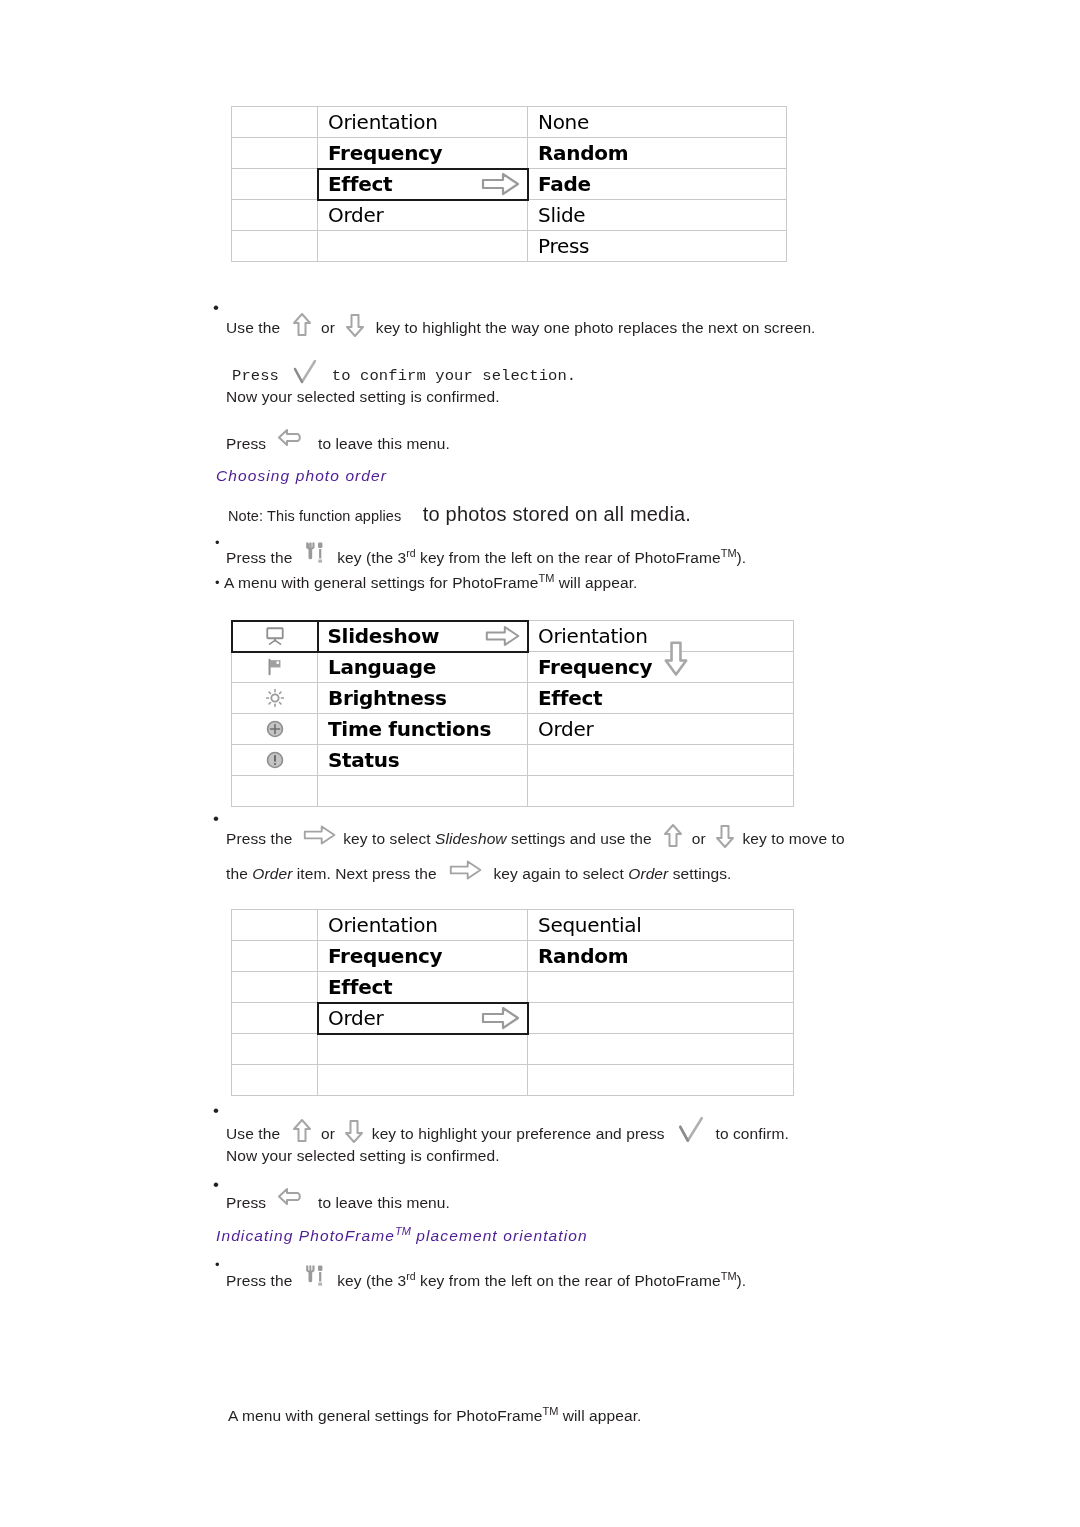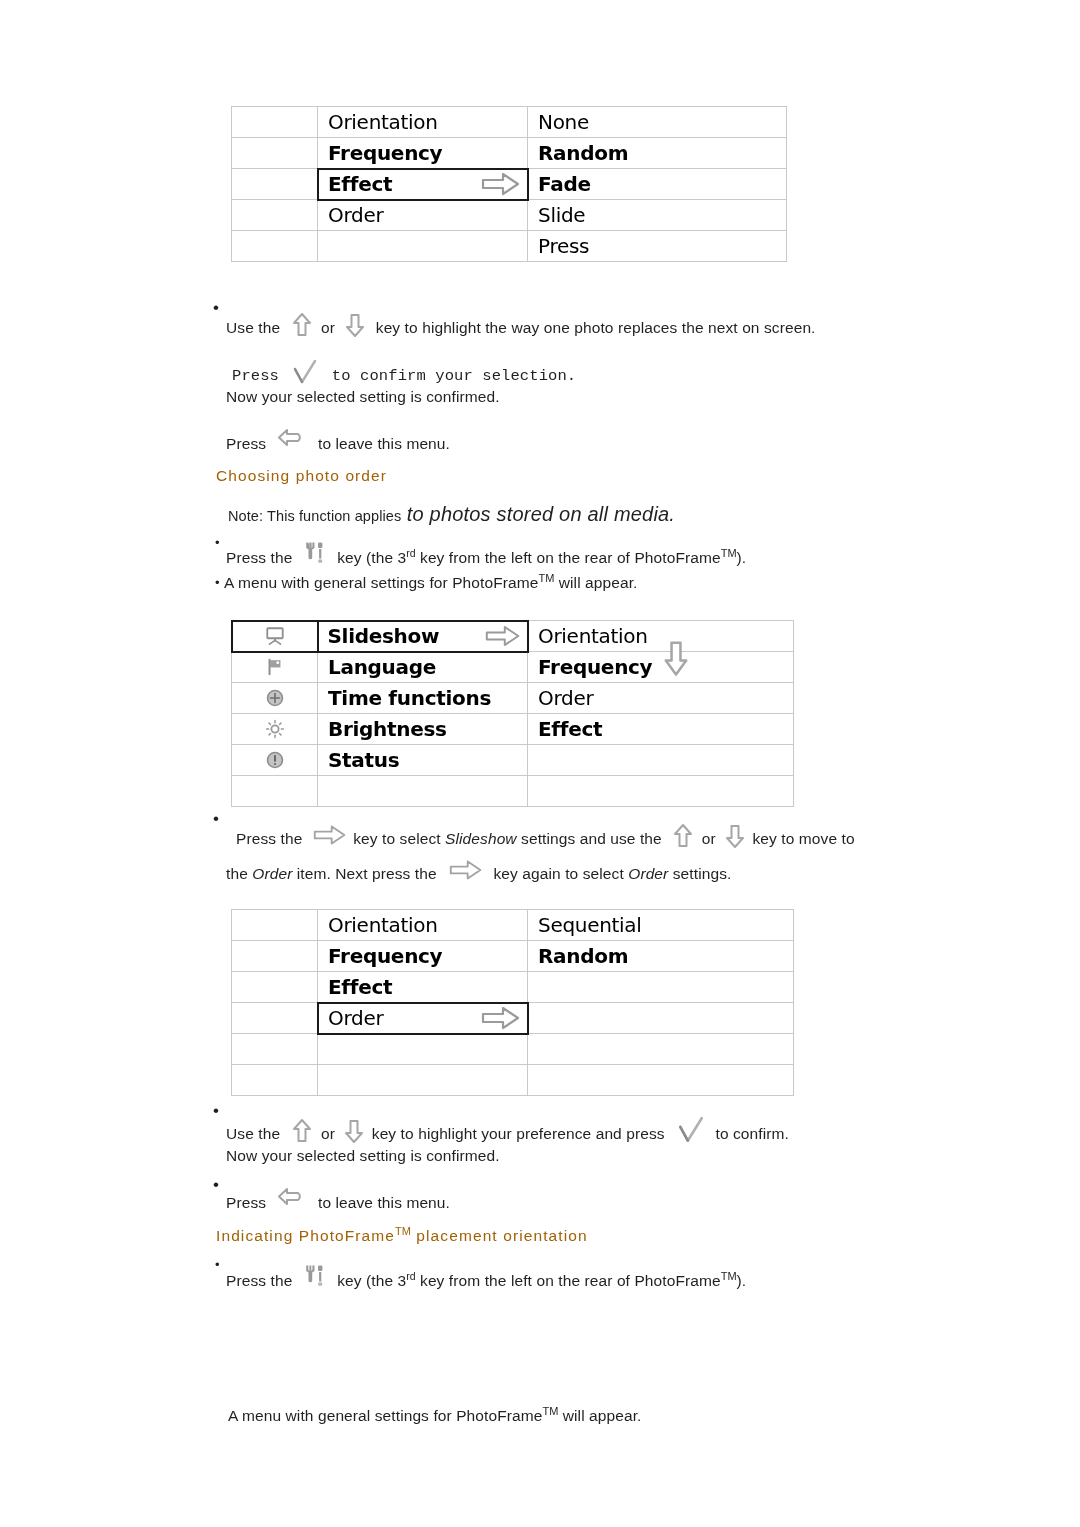--- a/index.html
+++ b/index.html
@@ -22,22 +22,23 @@
     font-size: 15.5px;
     line-height: 1.0;
     color: #231f20;
     white-space: nowrap;
     letter-spacing: 0.1px;
   }
   .heading {
     position: absolute;
     font-size: 15.5px;
     letter-spacing: 1.1px;
-    color: #a16207;
+    color: #4c1d95;
     white-space: nowrap;
+    font-style: italic;
   }
   .bullet {
     position: absolute;
     font-size: 17px;
     line-height: 1;
     color: #231f20;
   }
   .bullet-sm {
     position: absolute;
     font-size: 13px;
@@ -224,21 +225,21 @@
   </span>
   <span>to leave this menu.</span>
 </div>
 
 <div class="heading" style="left:216px; top:467px;">
   <span>Choosing photo order</span>
 </div>
 
 <div class="para" style="left:228px; top:504px;">
   <span style="font-size:14.5px;text-align:center;">Note: This function applies</span>
-  <span class="big" style="margin-left:1px;font-style:italic;">to photos stored on all media.</span>
+  <span class="big" style="margin-left:17px;">to photos stored on all media.</span>
 </div>
 
 <div class="bullet-sm" style="left:215px; top:536px;">•</div>
 <div class="para" style="left:226px; top:546px;">
   <span>Press the</span>
   <span class="inline-ico" style="margin:0 6px 0 6px; top:-5px;">
     <svg width="24" height="26" viewBox="0 0 24 26">
       <path d="M4 2 L4 6.5 L6 8 L6 2.5 M8.5 2 L8.5 6.5 L6.5 8 L6.5 2.5" fill="#9a9a9a"></path>
       <path d="M3.2 1.5 L3.2 7 L5.5 8.6 L5.5 16.5 A1.8 1.8 0 0 0 9.2 16.5 L9.2 8.6 L11.5 7 L11.5 1.5 L9.4 1.5 L9.4 6 L8.3 6.8 L8.3 1.5 L6.4 1.5 L6.4 6.8 L5.3 6 L5.3 1.5 Z" fill="#9a9a9a"></path>
       <rect x="15" y="1.5" width="4.4" height="5.5" rx="1.2" fill="#9a9a9a"></rect>
@@ -293,36 +294,20 @@
             <path d="M5.5 3.5 L17 3.5 L17 11.5 L5.5 11.5 Z" fill="#a0a0a0"></path>
             <circle cx="14" cy="6.2" r="1.6" fill="#ffffff"></circle>
           </svg>
         </span>
       </td>
       <td class="pad">
         <span class="cell-text bold">Language</span>
       </td>
       <td class="pad">
         <span class="cell-text bold">Frequency</span>
-      </td>
-    </tr>
-    <tr>
-      <td class="menu-icon-cell">
-        <span class="ico">
-          <svg width="20" height="20" viewBox="0 0 22 22">
-            <circle cx="11" cy="11" r="8.2" fill="#c4c4c4" stroke="#8f8f8f" stroke-width="1.8"></circle>
-            <path d="M11 6 L11 16 M6 11 L16 11" stroke="#6f6f6f" stroke-width="1.8" stroke-linecap="round"></path>
-          </svg>
-        </span>
-      </td>
-      <td class="pad">
-        <span class="cell-text bold">Time functions</span>
-      </td>
-      <td class="pad">
-        <span class="cell-text thin">Order</span>
       </td>
     </tr>
     <tr>
       <td class="menu-icon-cell">
         <span class="ico">
           <svg width="20" height="20" viewBox="0 0 22 22">
             <circle cx="11" cy="11" r="4" fill="none" stroke="#9a9a9a" stroke-width="2"></circle>
             <g stroke="#9a9a9a" stroke-width="1.7" stroke-linecap="round">
               <path d="M11 1.8 L11 4"></path>
                 <path d="M11 18 L11 20.2"></path>
@@ -341,20 +326,36 @@
       </td>
       <td class="pad">
         <span class="cell-text bold">Effect</span>
       </td>
     </tr>
     <tr>
       <td class="menu-icon-cell">
         <span class="ico">
           <svg width="20" height="20" viewBox="0 0 22 22">
             <circle cx="11" cy="11" r="8.2" fill="#c4c4c4" stroke="#8f8f8f" stroke-width="1.8"></circle>
+            <path d="M11 6 L11 16 M6 11 L16 11" stroke="#6f6f6f" stroke-width="1.8" stroke-linecap="round"></path>
+          </svg>
+        </span>
+      </td>
+      <td class="pad">
+        <span class="cell-text bold">Time functions</span>
+      </td>
+      <td class="pad">
+        <span class="cell-text thin">Order</span>
+      </td>
+    </tr>
+    <tr>
+      <td class="menu-icon-cell">
+        <span class="ico">
+          <svg width="20" height="20" viewBox="0 0 22 22">
+            <circle cx="11" cy="11" r="8.2" fill="#c4c4c4" stroke="#8f8f8f" stroke-width="1.8"></circle>
             <rect x="10" y="5.6" width="2" height="7.4" rx="0.8" fill="#5f5f5f"></rect>
             <rect x="10" y="14.4" width="2" height="2.1" rx="0.8" fill="#5f5f5f"></rect>
           </svg>
         </span>
       </td>
       <td class="pad">
         <span class="cell-text bold">Status</span>
       </td>
       <td class="pad">
         <span class="cell-text thin"></span>
@@ -373,21 +374,21 @@
 </table>
 
 <div class="arrow-float" style="left:662px; top:638px;">
   <svg width="28" height="40" viewBox="0 0 22 30">
     <path d="M11 28 L19 17 L14.5 17 L14.5 3 L7.5 3 L7.5 17 L3 17 Z" fill="#ffffff" stroke="#a6a6a6" stroke-width="2" stroke-linejoin="round"></path>
   </svg>
 </div>
 
 <div class="bullet" style="left:213px; top:810px;">•</div>
 
-<div class="para" style="left:236px; top:827px;">
+<div class="para" style="left:226px; top:827px;">
   <span>Press the</span>
   <span class="inline-ico" style="margin:0 2px 0 6px; top:-5px;">
     <svg width="34" height="22" viewBox="0 0 40 26">
       <path d="M2 9 L22 9 L22 3 L37 13 L22 23 L22 17 L2 17 Z" fill="#ffffff" stroke="#a3a3a3" stroke-width="2.2" stroke-linejoin="round"></path>
     </svg>
   </span>
   <span>key to select</span>
   <span class="italic">Slideshow</span>
   <span>settings and use the</span>
   <span class="inline-ico" style="margin:0 3px 0 6px; top:-4px;">

